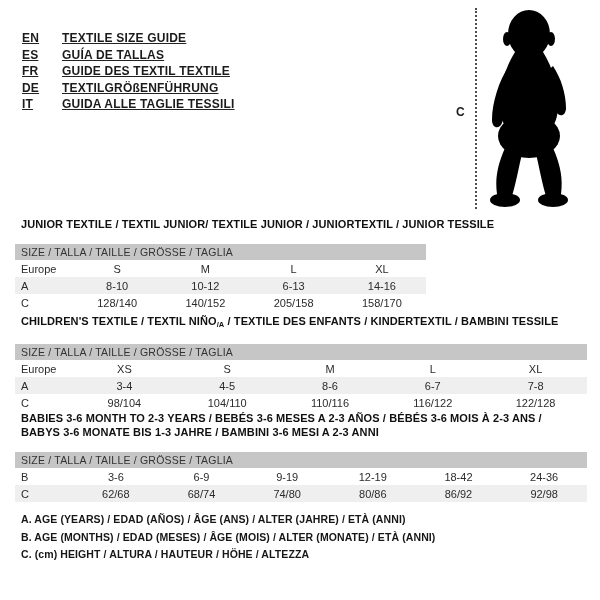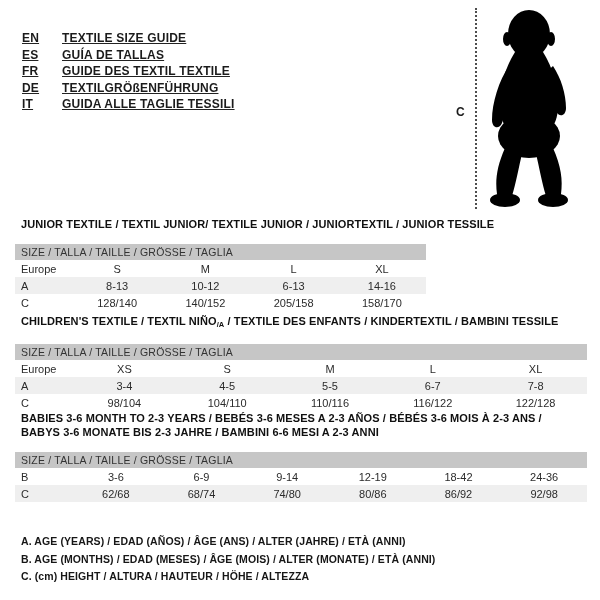--- a/index.html
+++ b/index.html
@@ -28,21 +28,21 @@
   table tr { height:17px; }
   td { font-size:11px; color:#2b2b2b; text-align:center; vertical-align:middle; padding:0; overflow:hidden; }
   td.lbl { text-align:left; padding-left:6px; }
   tr.alt { background:#efefef; }
   .t1 { width:411px; }
   .t2, .t3 { width:572px; }
   .hdr1 { width:411px; }
   .gap { margin-top:4px; }
 
   
-  .notes { margin:31px 0 0 6px; }
+  .notes { margin:9px 0 0 6px; }
   .note-line { font-size:10.5px; font-weight:bold; color:#161616; line-height:17.5px; letter-spacing:0.1px; }
 </style>
 </head>
 <body>
 
 <div class="page">
 
   <div class="lang-list">
     <div class="lang-row">
       <span class="lang-code">EN</span>
@@ -101,21 +101,21 @@
       <tbody>
           <tr>
         <td class="lbl">Europe</td>
         <td>S</td>
         <td>M</td>
         <td>L</td>
         <td>XL</td>
       </tr>
       <tr class="alt">
         <td class="lbl">A</td>
-        <td>8-13</td>
+        <td>8-10</td>
         <td>10-12</td>
         <td>6-13</td>
         <td>14-16</td>
       </tr>
       <tr>
         <td class="lbl">C</td>
         <td>128/140</td>
         <td>140/152</td>
         <td>205/158</td>
         <td>158/170</td>
@@ -140,56 +140,56 @@
         <td>XS</td>
         <td>S</td>
         <td>M</td>
         <td>L</td>
         <td>XL</td>
       </tr>
       <tr class="alt">
         <td class="lbl">A</td>
         <td>3-4</td>
         <td>4-5</td>
-        <td>5-5</td>
+        <td>8-6</td>
         <td>6-7</td>
         <td>7-8</td>
       </tr>
       <tr>
         <td class="lbl">C</td>
         <td>98/104</td>
         <td>104/110</td>
         <td>110/116</td>
         <td>116/122</td>
         <td>122/128</td>
       </tr>
     </tbody>
       </table>
 
     <div class="tbl-title two-line">
       <div>BABIES 3-6 MONTH TO 2-3 YEARS / BEBÉS 3-6 MESES A 2-3 AÑOS / BÉBÉS 3-6 MOIS À 2-3 ANS /</div>
-      <div>BABYS 3-6 MONATE BIS 2-3 JAHRE / BAMBINI 6-6 MESI A 2-3 ANNI</div>
+      <div>BABYS 3-6 MONATE BIS 1-3 JAHRE / BAMBINI 3-6 MESI A 2-3 ANNI</div>
     </div>
     <div class="tbl-header">SIZE / TALLA / TAILLE / GRÖSSE / TAGLIA</div>
     <table class="t3">
       <colgroup>
           <col style="width:58px">
           <col>
           <col>
           <col>
           <col>
           <col>
           <col>
         </colgroup>
       <tbody>
           <tr>
         <td class="lbl">B</td>
         <td>3-6</td>
         <td>6-9</td>
-        <td>9-14</td>
+        <td>9-19</td>
         <td>12-19</td>
         <td>18-42</td>
         <td>24-36</td>
       </tr>
       <tr class="alt">
         <td class="lbl">C</td>
         <td>62/68</td>
         <td>68/74</td>
         <td>74/80</td>
         <td>80/86</td>

